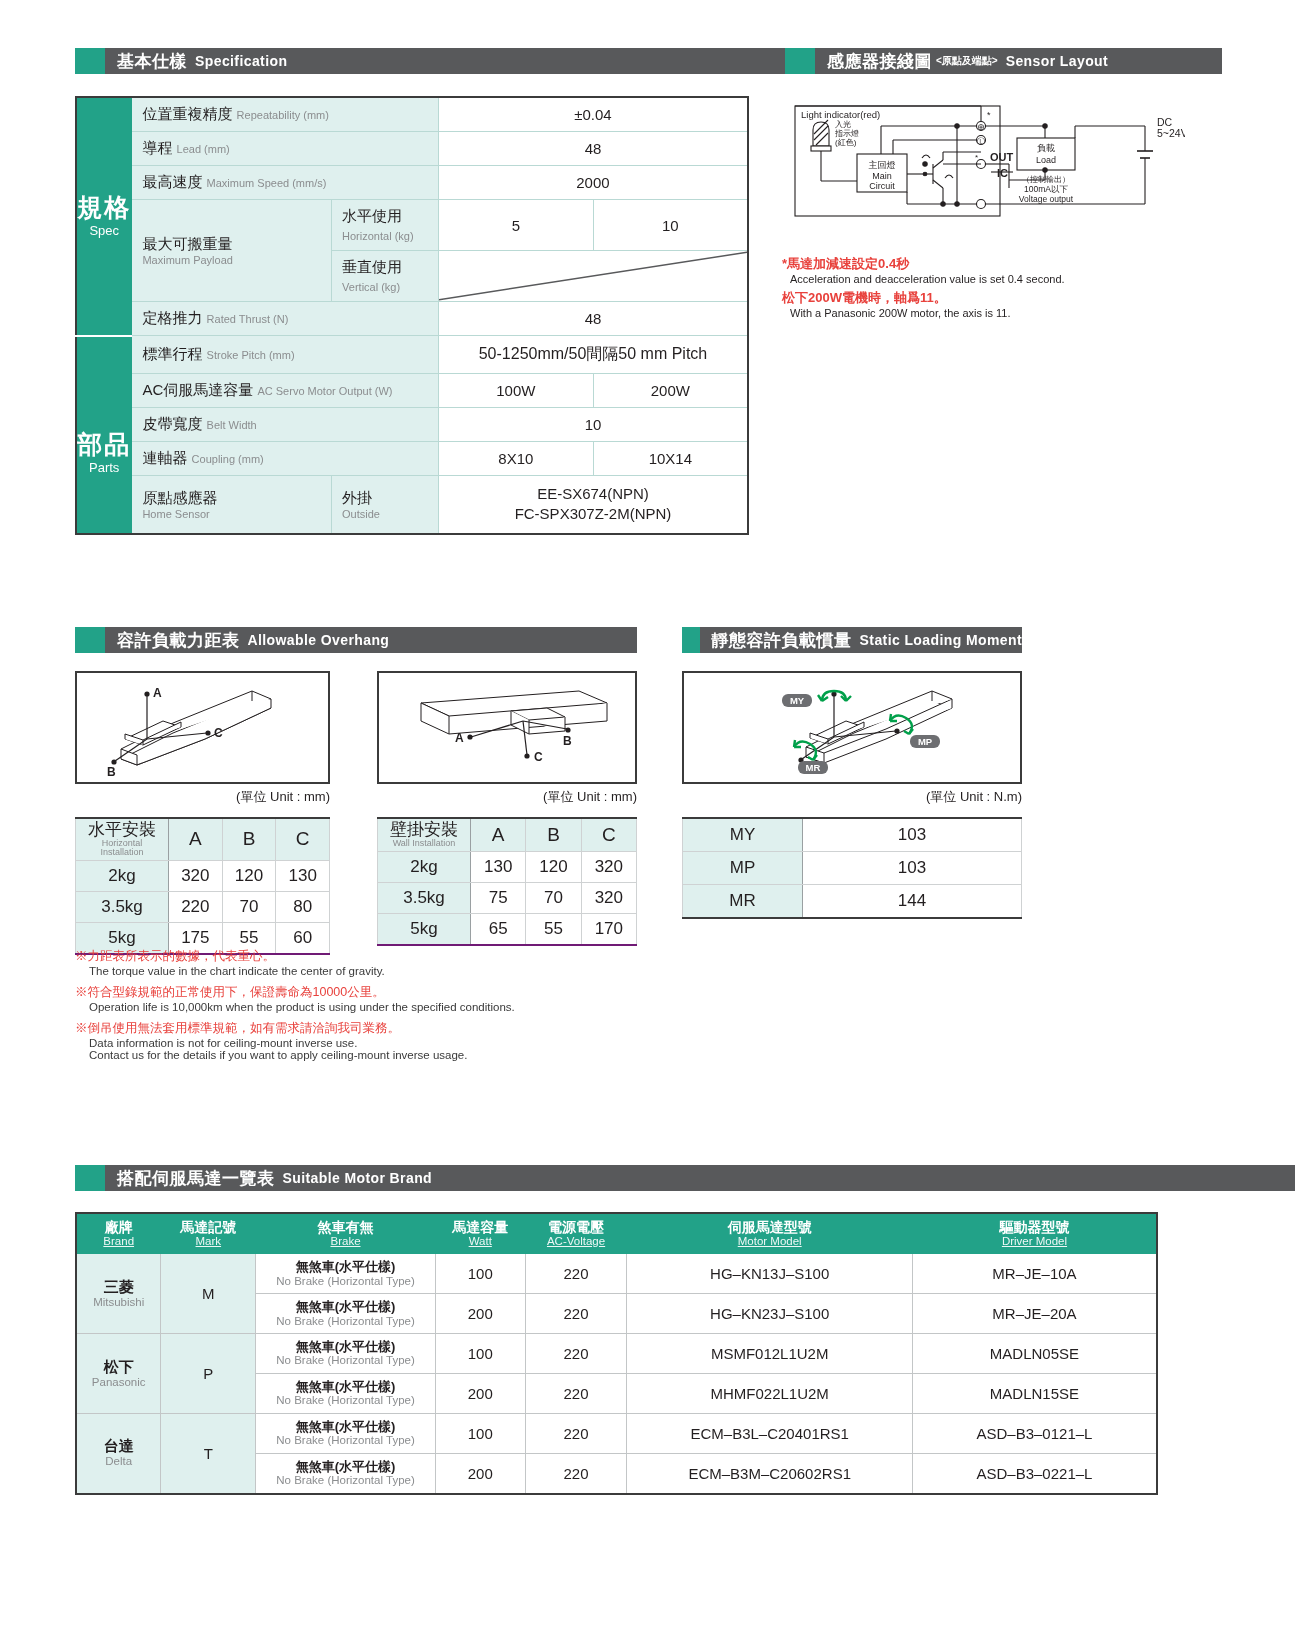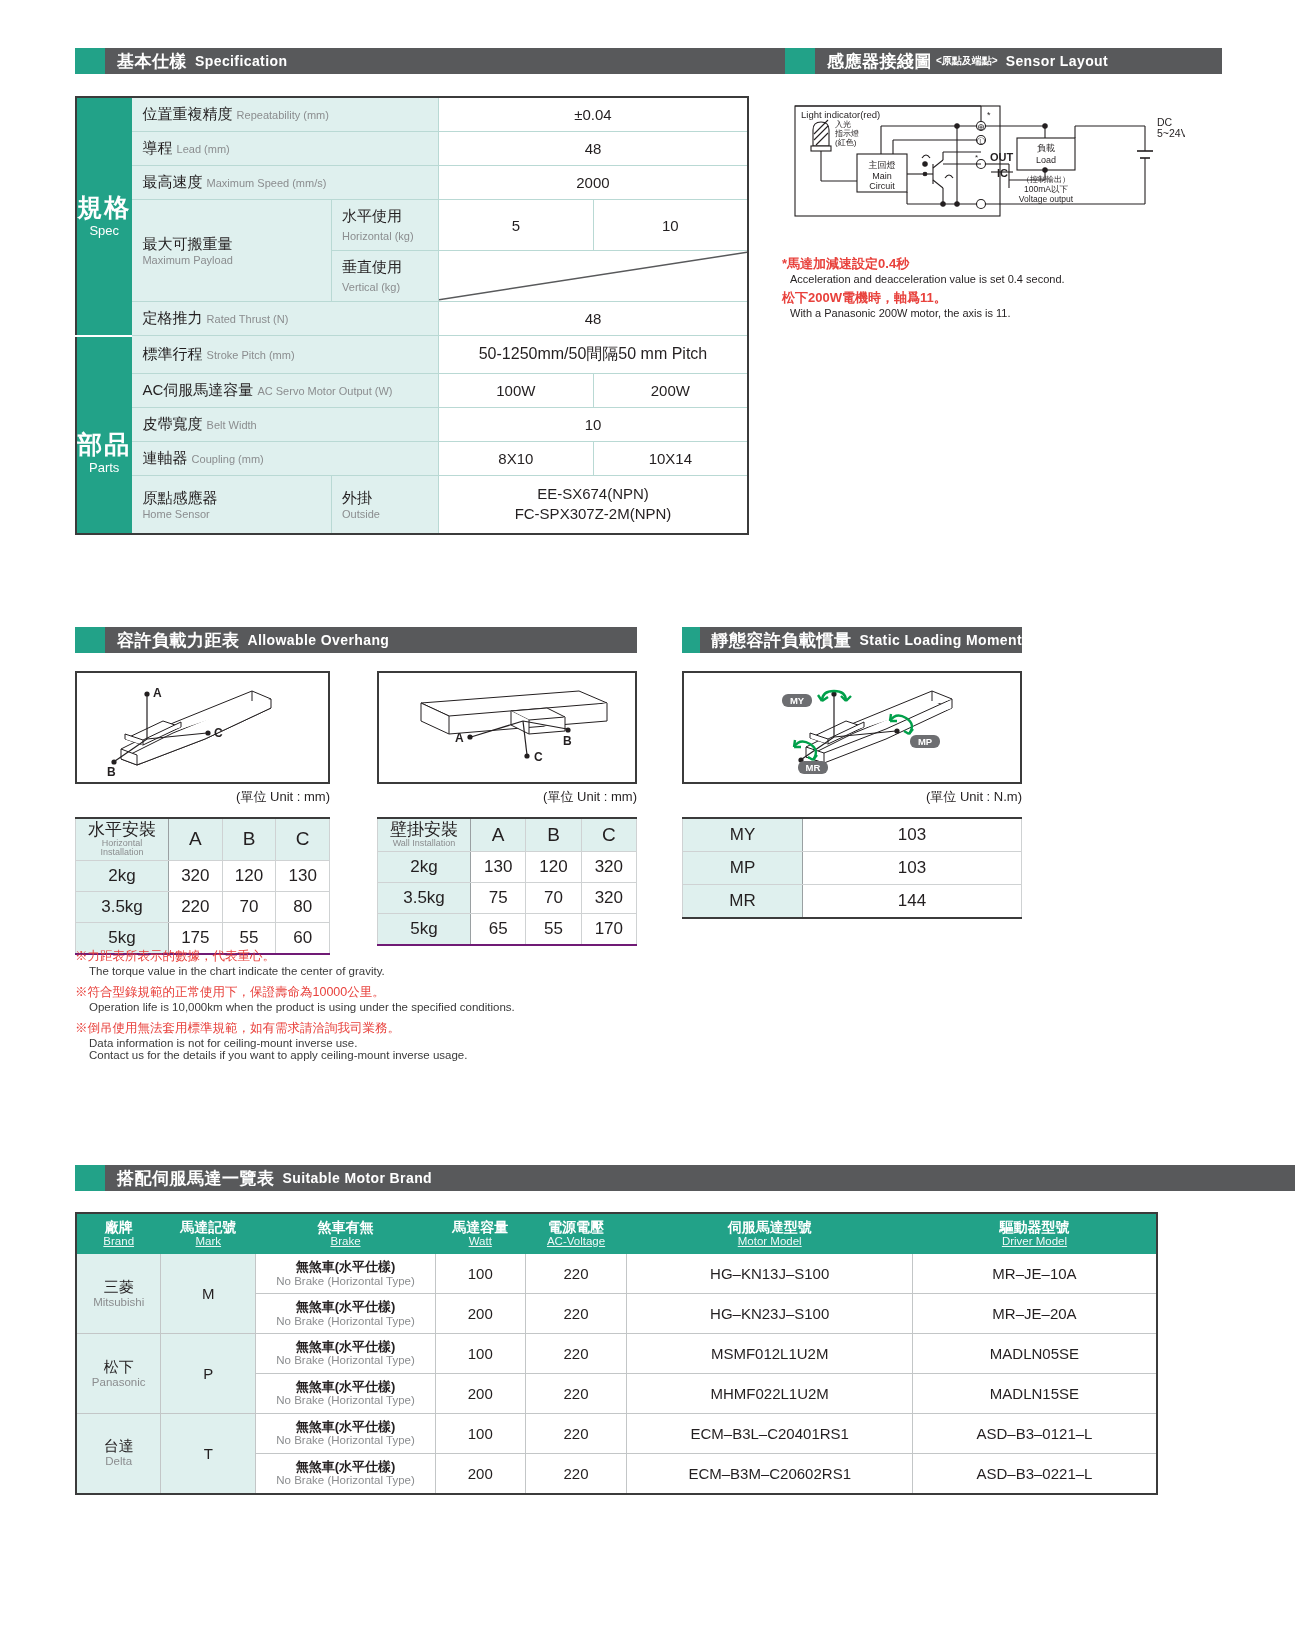--- a/index.html
+++ b/index.html
@@ -87,21 +87,21 @@
   #slm-table td.k { background: #dff0ee; width: 120px; border-right: 1px solid #9aa0a2; }
 
   
   #mb-head { position: absolute; left: 75px; top: 1165px; width: 1232px; }
   #mb-table { position: absolute; left: 75px; top: 1212px; width: 1083px; border: 2px solid #3b3b3b; }
   #mb-table th { background: #22a288; color: #fff; border: 1px solid #22a288; padding: 5px 2px; font-weight: normal; line-height: 1.15; }
   #mb-table th .cn { font-size: 14px; font-weight: bold; display: block; }
   #mb-table th .en { font-size: 11.5px; display: block; opacity: .92; text-decoration: underline; }
   #mb-table td { border: 1px solid #c3c6c7; text-align: center; font-size: 15px; padding: 6px 2px; }
   #mb-table td.brand { background: #dff0ee; line-height: 1.2; }
-  #mb-table td.brand .cn { font-size: 15px; font-weight: normal; display:block; }
+  #mb-table td.brand .cn { font-size: 15px; font-weight: bold; display:block; }
   #mb-table td.brand .en { font-size: 11.5px; color: #8b8d8f; display:block; }
   #mb-table td.mark { background: #dff0ee; font-size: 15px; }
   #mb-table td.brake { line-height: 1.18; padding: 5px 2px; }
   #mb-table td.brake .cn { font-size: 13px; font-weight: bold; display:block; }
   #mb-table td.brake .en { font-size: 11.5px; color: #8b8d8f; display:block; }
   .c-brand { width: 85px; } .c-mark { width: 95px; } .c-brake { width: 180px; }
   .c-watt { width: 90px; } .c-volt { width: 102px; } .c-motor { width: 286px; } .c-driver { width: 245px; }
 </style>
 </head>
 <body>

